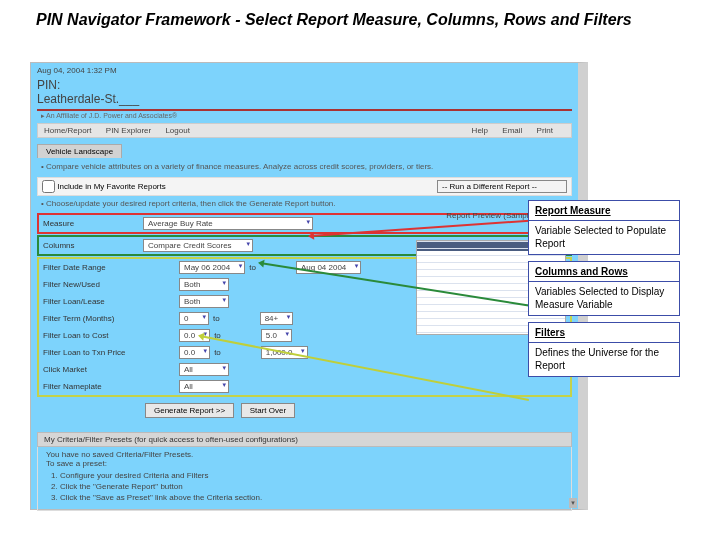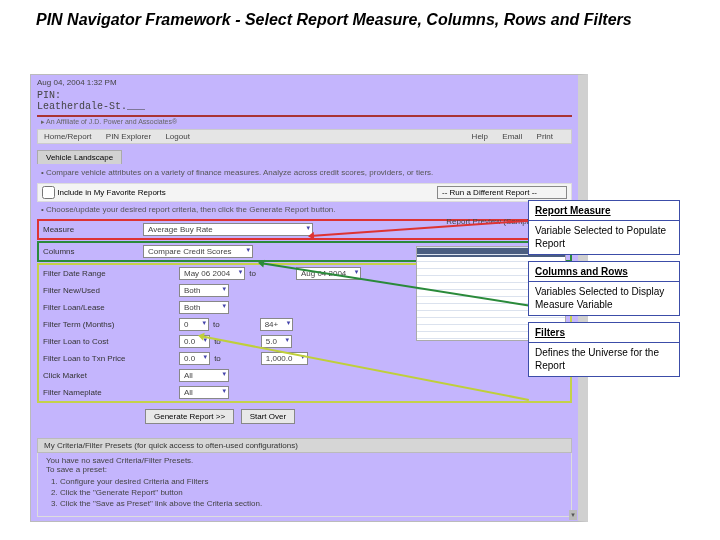--- a/index.html
+++ b/index.html
@@ -1,20 +1,20 @@
 <!DOCTYPE html>
 <html><head>
 <meta charset="utf-8">
 <style>
   * { box-sizing: border-box; margin: 0; padding: 0; }
   body { font-family: Verdana, Arial, sans-serif; font-size: 9px; width: 720px; height: 540px; background: #fff; position: relative; overflow: hidden; }
   .slide-title { font-family: "Arial Black", sans-serif; font-style: italic; font-weight: 900; font-size: 16px; padding: 10px 36px 6px 36px; line-height: 1.2; }
-  .screenshot-wrap { position: absolute; left: 30px; top: 74px; width: 558px; height: 448px; background: #c4b5fd; border: 1px solid #bbb; border-right: 10px solid #d0d0d0; }
+  .screenshot-wrap { position: absolute; left: 30px; top: 62px; width: 558px; height: 448px; background: #7dd3fc; border: 1px solid #bbb; border-right: 10px solid #d0d0d0; }
   .hdr { display: flex; justify-content: space-between; padding: 3px 6px; font-size: 8px; color: #444; }
-  .sublab { padding: 0 6px 3px 6px; font-size: 10px; color: #444; font-family: Liberation Mono, monospace; }
+  .sublab { padding: 0 6px 3px 6px; font-size: 12px; color: #444; }
   .banner { height: 28px; background: #c8c8c8; margin: 2px 6px 0 6px; position: relative; letter-spacing: -0.3px;}
   .banner .logo { position: absolute; left: 6px; top: 2px; font-weight: bold; font-size: 13px; color: #4b4b8f; filter: blur(0.5px);}
   .banner .tag { position: absolute; left: 45px; top: 2px; font-size: 7px; color: #555; filter: blur(0.5px);}
   .banner .right { position: absolute; right: 6px; top: 4px; font-size: 10px; color: #444; font-weight: bold; filter: blur(0.5px);}
   .redbar { height: 2px; background: #a33; margin: 0 6px; }
   .aff { font-size: 7px; color: #666; padding: 1px 10px 3px 10px; filter: blur(0.5px);}
   .navbar { display: flex; justify-content: space-between; background: #e5e5e5; margin: 0 6px; padding: 2px 6px; font-size: 8px; color: #444; border: 1px solid #ccc; filter: blur(0.5px);}
   .nav-left span, .nav-right span { margin-right: 12px; }
   .tab { display: inline-block; background: #d2d2d2; padding: 2px 8px; margin: 6px 0 0 6px; font-size: 8px; border: 1px solid #aaa; border-bottom: none; filter: blur(0.5px);}
   .desc { padding: 4px 10px; font-size: 8px; color: #555; filter: blur(0.5px);}

